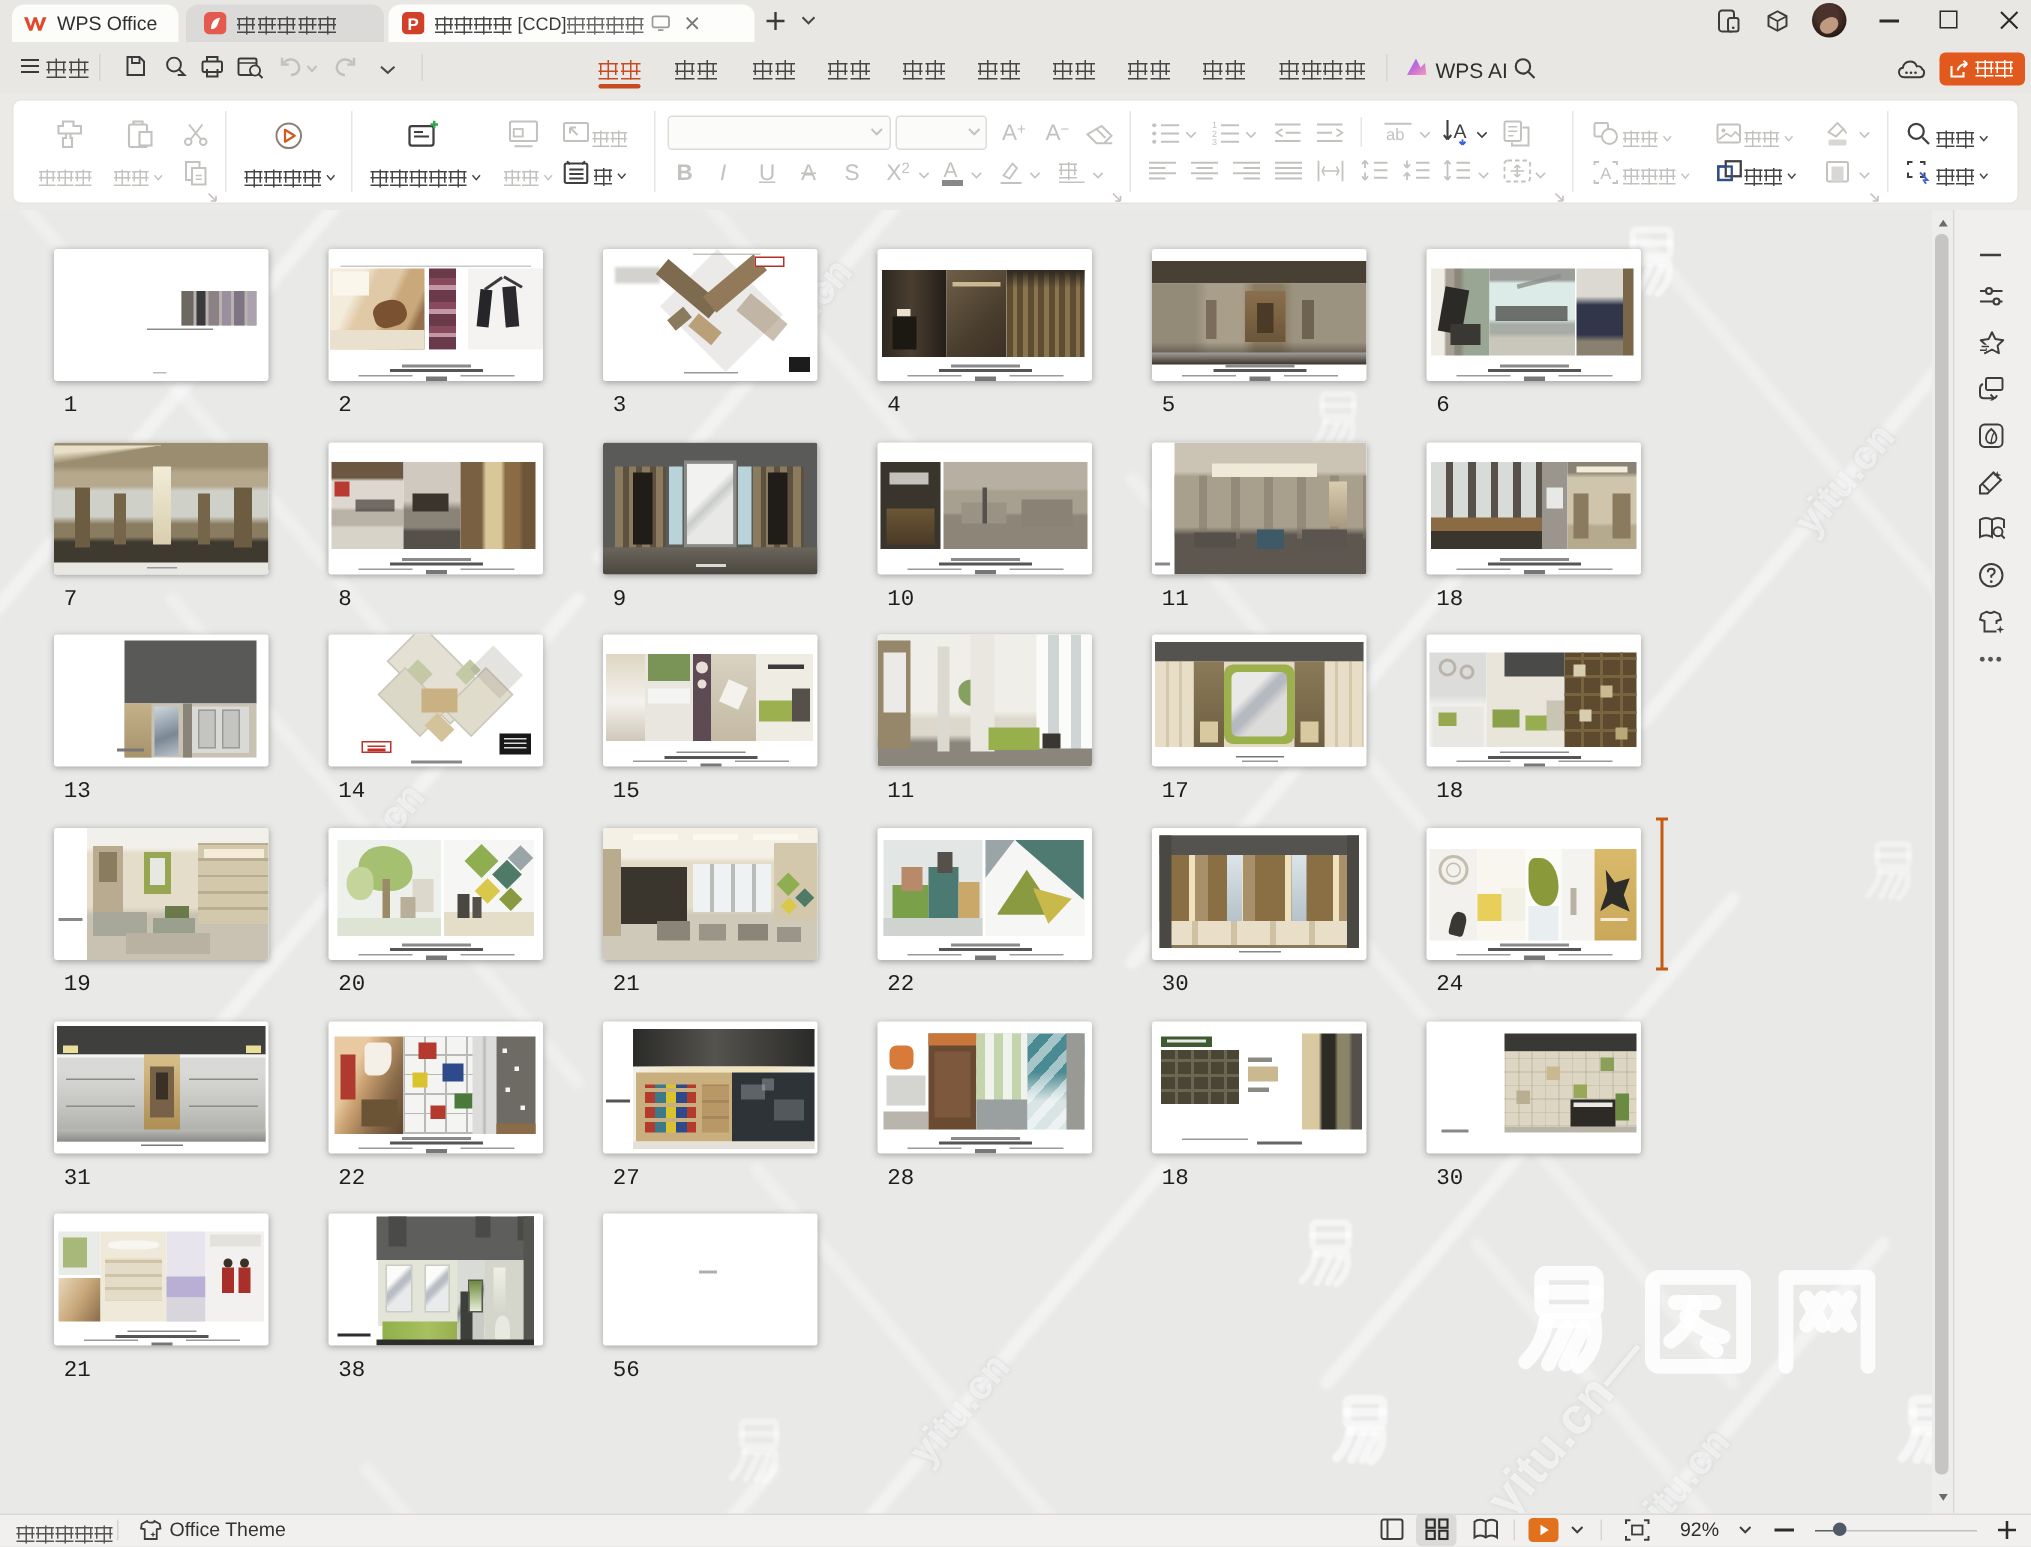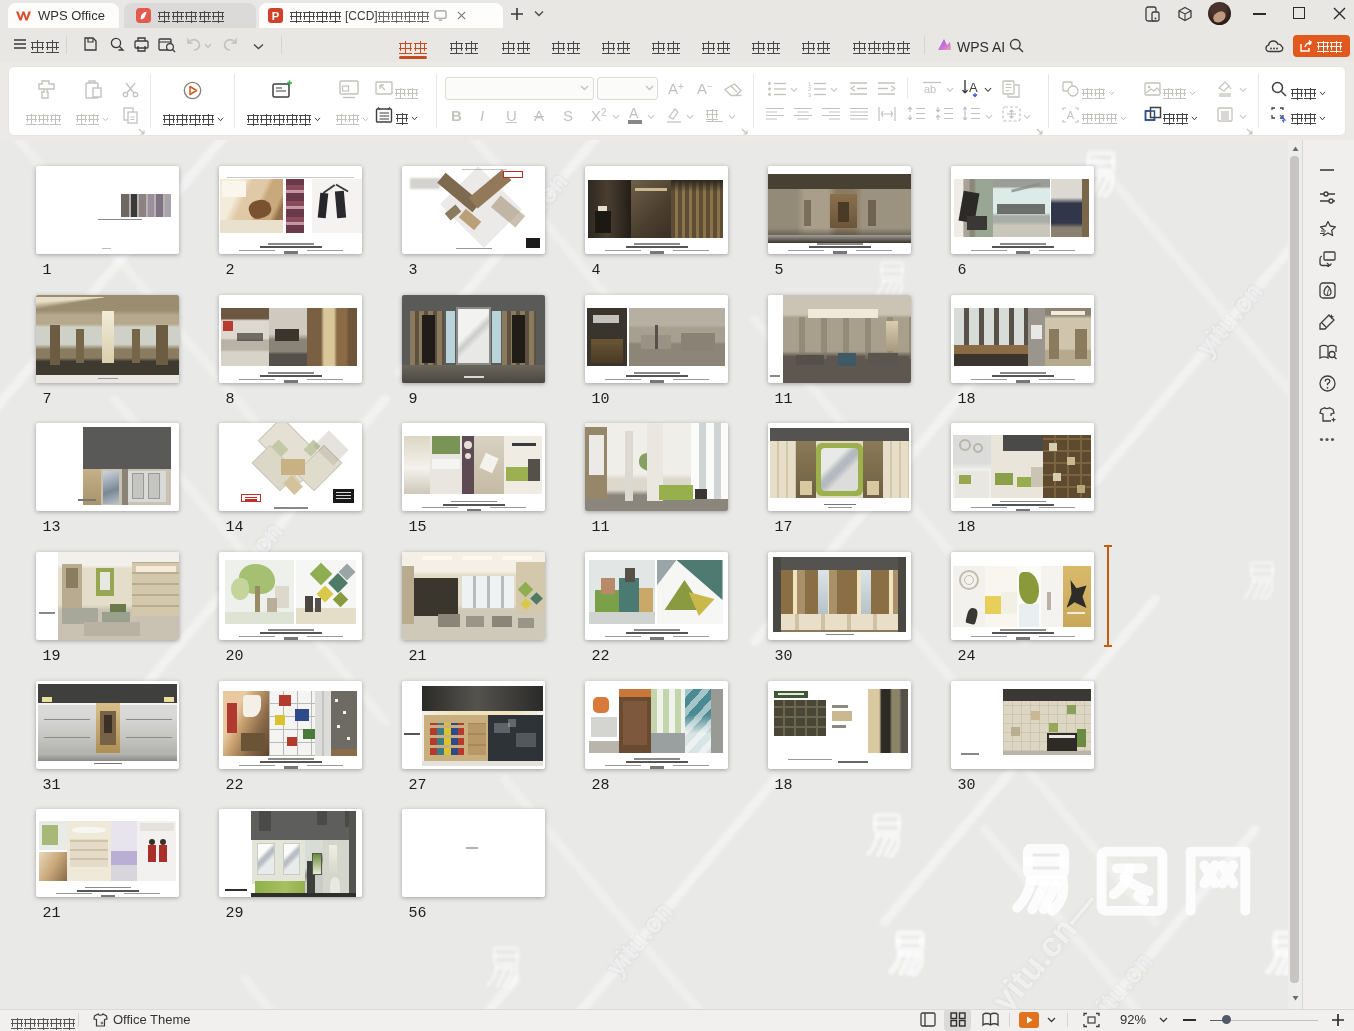--- a/index.html
+++ b/index.html
@@ -1264,21 +1264,21 @@
       <div class="ab" style="left:86px;top:31px;width:18px;height:55px;background:linear-gradient(135deg,#d9dbd6 0 40%,#8a8e8a 50%,#c9ccc6 60%);"></div>
       <div class="ab" style="left:88px;top:52px;width:8px;height:34px;background:#3d3f3a;"></div>
       <div class="ab" style="left:93px;top:44px;width:10px;height:22px;background:linear-gradient(#6b8a3a,#e8edda);border:1px solid #55584e"></div>
       <div class="ab" style="left:104px;top:31px;width:26px;height:55px;background:#d4d6cc;"></div>
       <div class="ab" style="left:110px;top:36px;width:8px;height:30px;background:linear-gradient(rgba(244,242,230,0.9),rgba(212,214,204,0));"></div>
       <div class="ab" style="left:111px;top:68px;width:10px;height:17px;background:#e8eae2;border-radius:50% 50% 20% 20%"></div>
       <div class="ab" style="left:130px;top:2px;width:7px;height:84px;background:#55554f;"></div>
       <div class="ab" style="left:32px;top:84px;width:105px;height:4px;background:#2e2e2c;"></div>
       <div class="ab" style="left:6px;top:80px;width:22px;height:2px;background:#2e2e2e;"></div>
     </div>
-    <div class="ab" style="left:225.5px;top:765.3px;font-family:'Liberation Mono',monospace;font-size:15px;color:#1d1d1d">29</div>
+    <div class="ab" style="left:225.5px;top:765.3px;font-family:'Liberation Mono',monospace;font-size:15px;color:#1d1d1d">38</div>
 <div class="ab" style="left:401.5px;top:669.3px;width:143.5px;height:88px;background:#fff;border-radius:2px;box-shadow:0 1px 4px rgba(90,90,90,0.5);overflow:hidden">
       <div class="ab" style="left:64px;top:38px;width:12px;height:2px;background:#b0b0b0;"></div>
     </div>
     <div class="ab" style="left:408.5px;top:765.3px;font-family:'Liberation Mono',monospace;font-size:15px;color:#1d1d1d">56</div>
 <div class="ab" style="left:1107px;top:406px;width:2px;height:100px;background:#c55a11"></div>
 <div class="ab" style="left:1104px;top:405px;width:8px;height:1.5px;background:#c55a11"></div>
 <div class="ab" style="left:1104px;top:505px;width:8px;height:1.5px;background:#c55a11"></div>
 </div>
 <div class="ab" style="left:1288px;top:140px;width:14px;height:869px;background:#ededec"></div>
 <div class="ab" style="left:1292px;top:146px">

